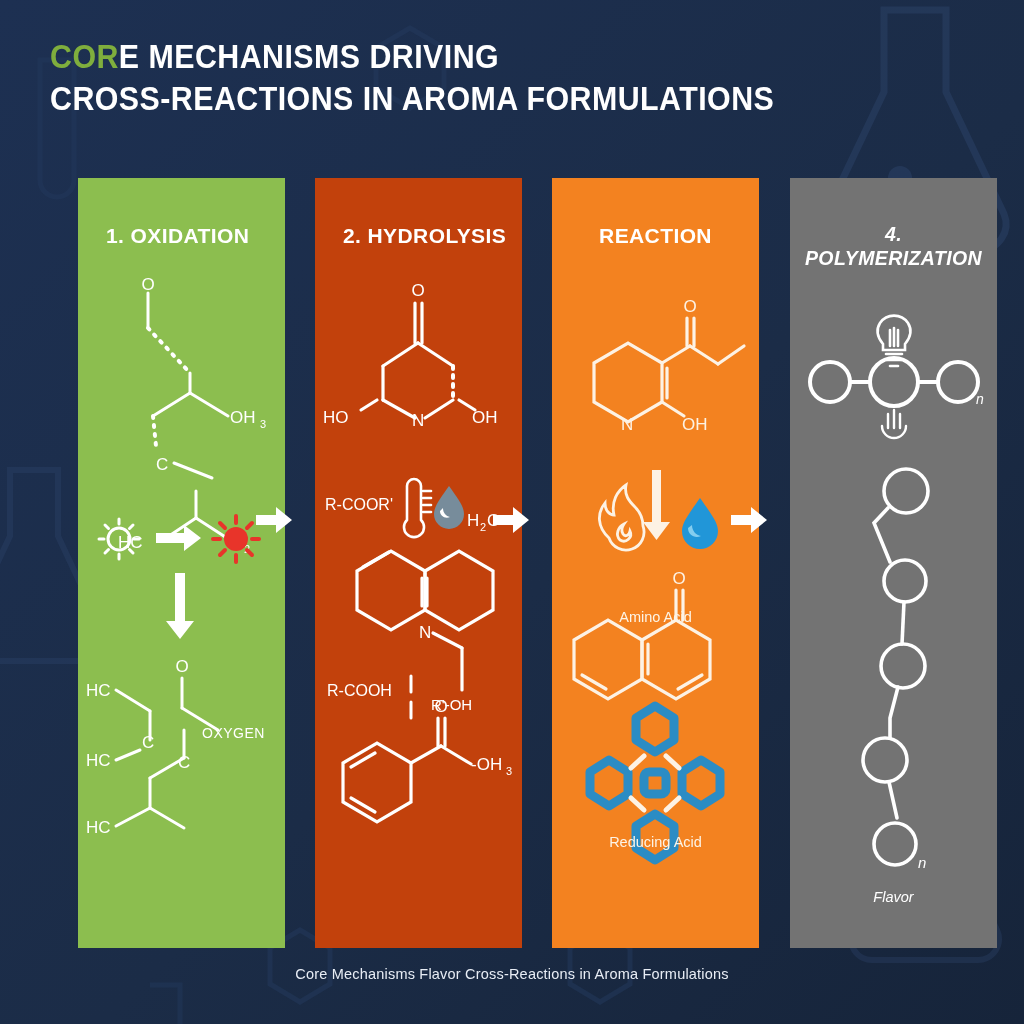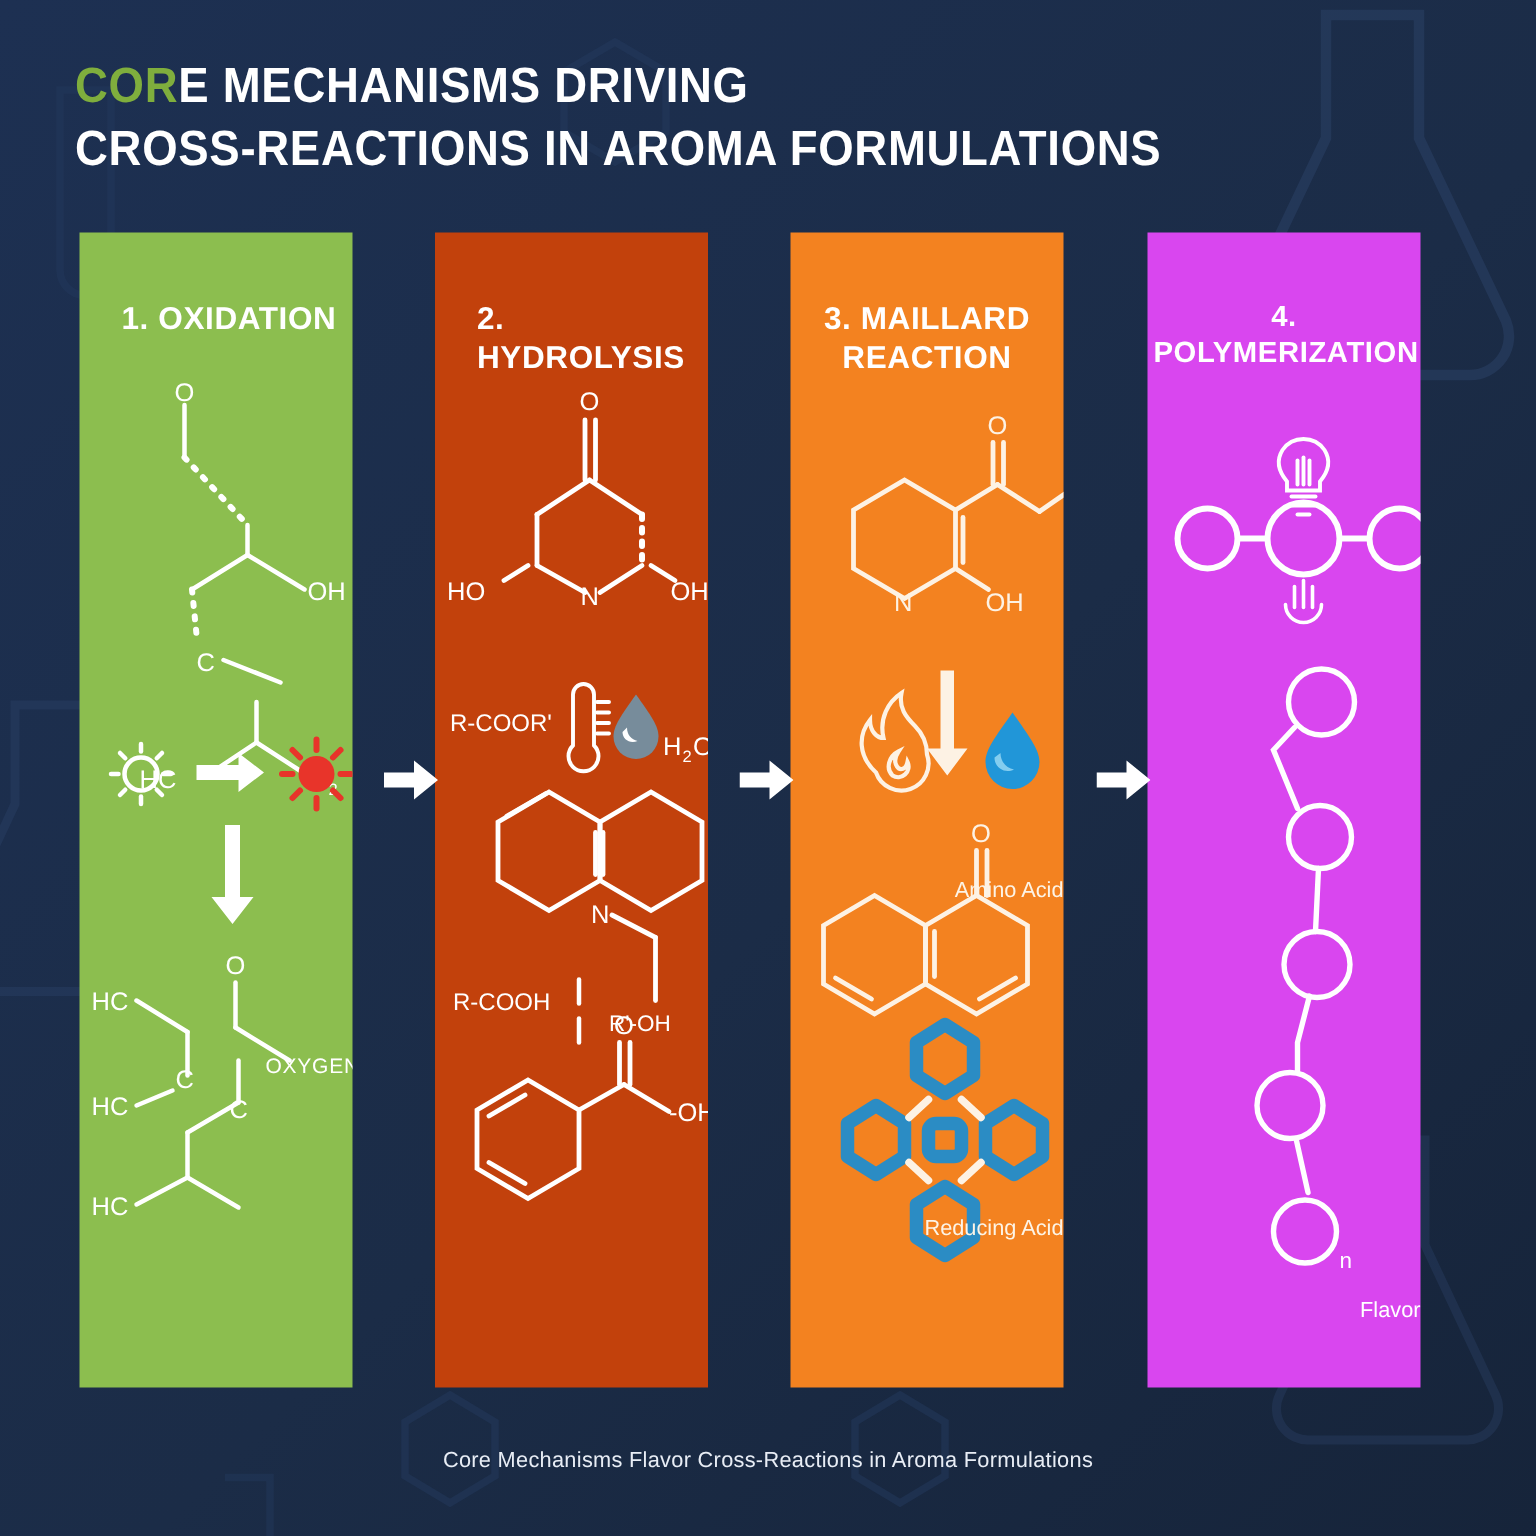--- a/index.html
+++ b/index.html
@@ -20,44 +20,44 @@
     font-weight:bold; letter-spacing:.5px;
     font-size:33px; line-height:1.28;
     color:#ffffff;
     text-transform:uppercase;
     transform:scaleX(.92); transform-origin:left top;
   }
   #title-block .accent{ color:#7fae3d; }
 
   
   .col{
-    position:absolute; top:155px; width:182px; height:770px;
-    z-index:2; overflow:hidden;
+    position:absolute; top:178px; width:207px; height:770px;
+    z-index:2; overflow:hidden;margin-left:25px;
   }
   #col-1{ left:53px;  background:#8CBE4F; }
   #col-2{ left:290px; background:#c2410c; }
   #col-3{ left:527px; background:#F38220; }
-  #col-4{ left:765px; background:#d946ef; }
+  #col-4{ left:765px; background:#737373;font-style:italic; }
 
   .col-head{
     position:absolute; left:0; right:0; top:45px;
     text-align:center;
     color:#ffffff; font-weight:bold;
     font-size:21px; line-height:1.22;
     letter-spacing:.4px; text-transform:uppercase;
     padding:0 4px;
   }
   #col-1 .col-head, #col-2 .col-head { text-align:left; padding-left:28px; }
   #col-4 .col-head { font-size:19.5px; }
 
   .col-svg{ position:absolute; left:0; top:0; width:207px; height:770px; }
 
   .cap{
     position:absolute; left:0; right:0;
-    text-align:right; color:#fdf4e6;
+    text-align:center; color:#fdf4e6;
     font-size:14.5px; line-height:1.35;
   }
 
   
   .gap-arrow{ position:absolute; top:506px; z-index:4; }
   #arrow-1{ left:256px; }
   #arrow-2{ left:493px; }
   #arrow-3{ left:731px; }
 
   
@@ -285,21 +285,20 @@
       <line x1="126" y1="568" x2="156" y2="586"></line>
     </g>
     <text class="chem-label" x="126" y="534" text-anchor="middle">O</text>
     <text class="chem-label" x="156" y="592">-OH</text>
     <text class="chem-label sub" x="191" y="597">3</text>
   </svg>
 </div>
 
 <div class="col" id="col-3">
   <div class="col-head">
-    <div>3. MAILLARD</div>
     <div>REACTION</div>
   </div>
 
   <svg class="col-svg" viewBox="0 0 207 770">
 
     <g stroke="#fdf2e4" stroke-width="3.2" fill="none" stroke-linecap="round">
       <polygon points="42,185 76,165 110,185 110,224 76,244 42,224"></polygon>
       <line x1="115" y1="190" x2="115" y2="220"></line>
       <line x1="110" y1="185" x2="138" y2="168"></line>
       <line x1="135" y1="168" x2="135" y2="140"></line>

